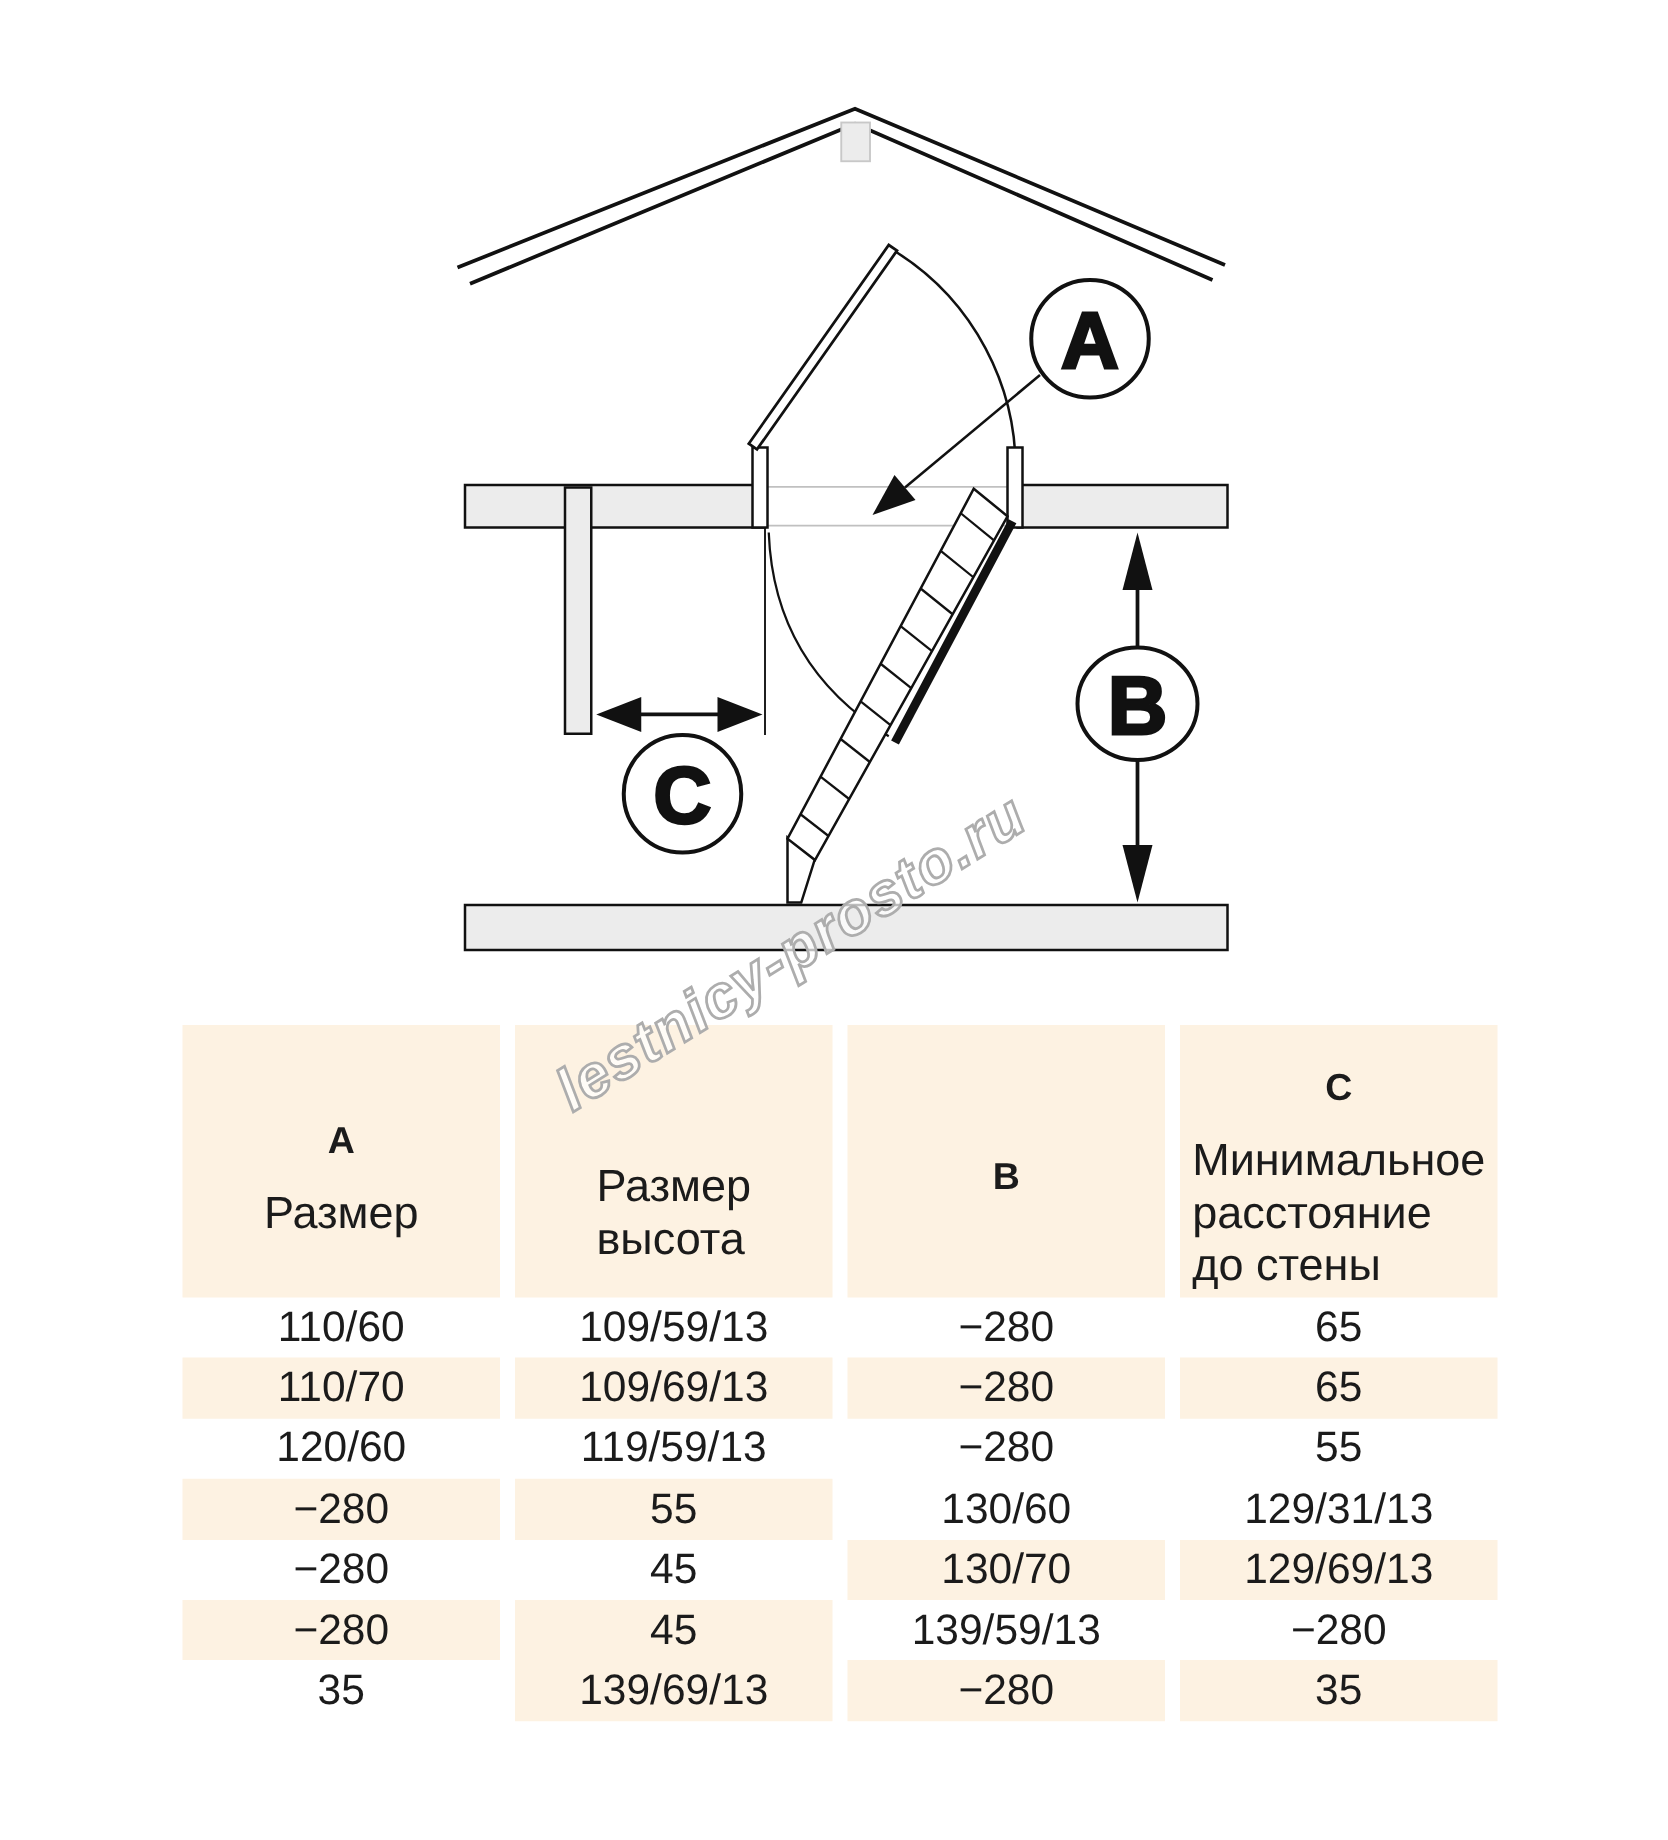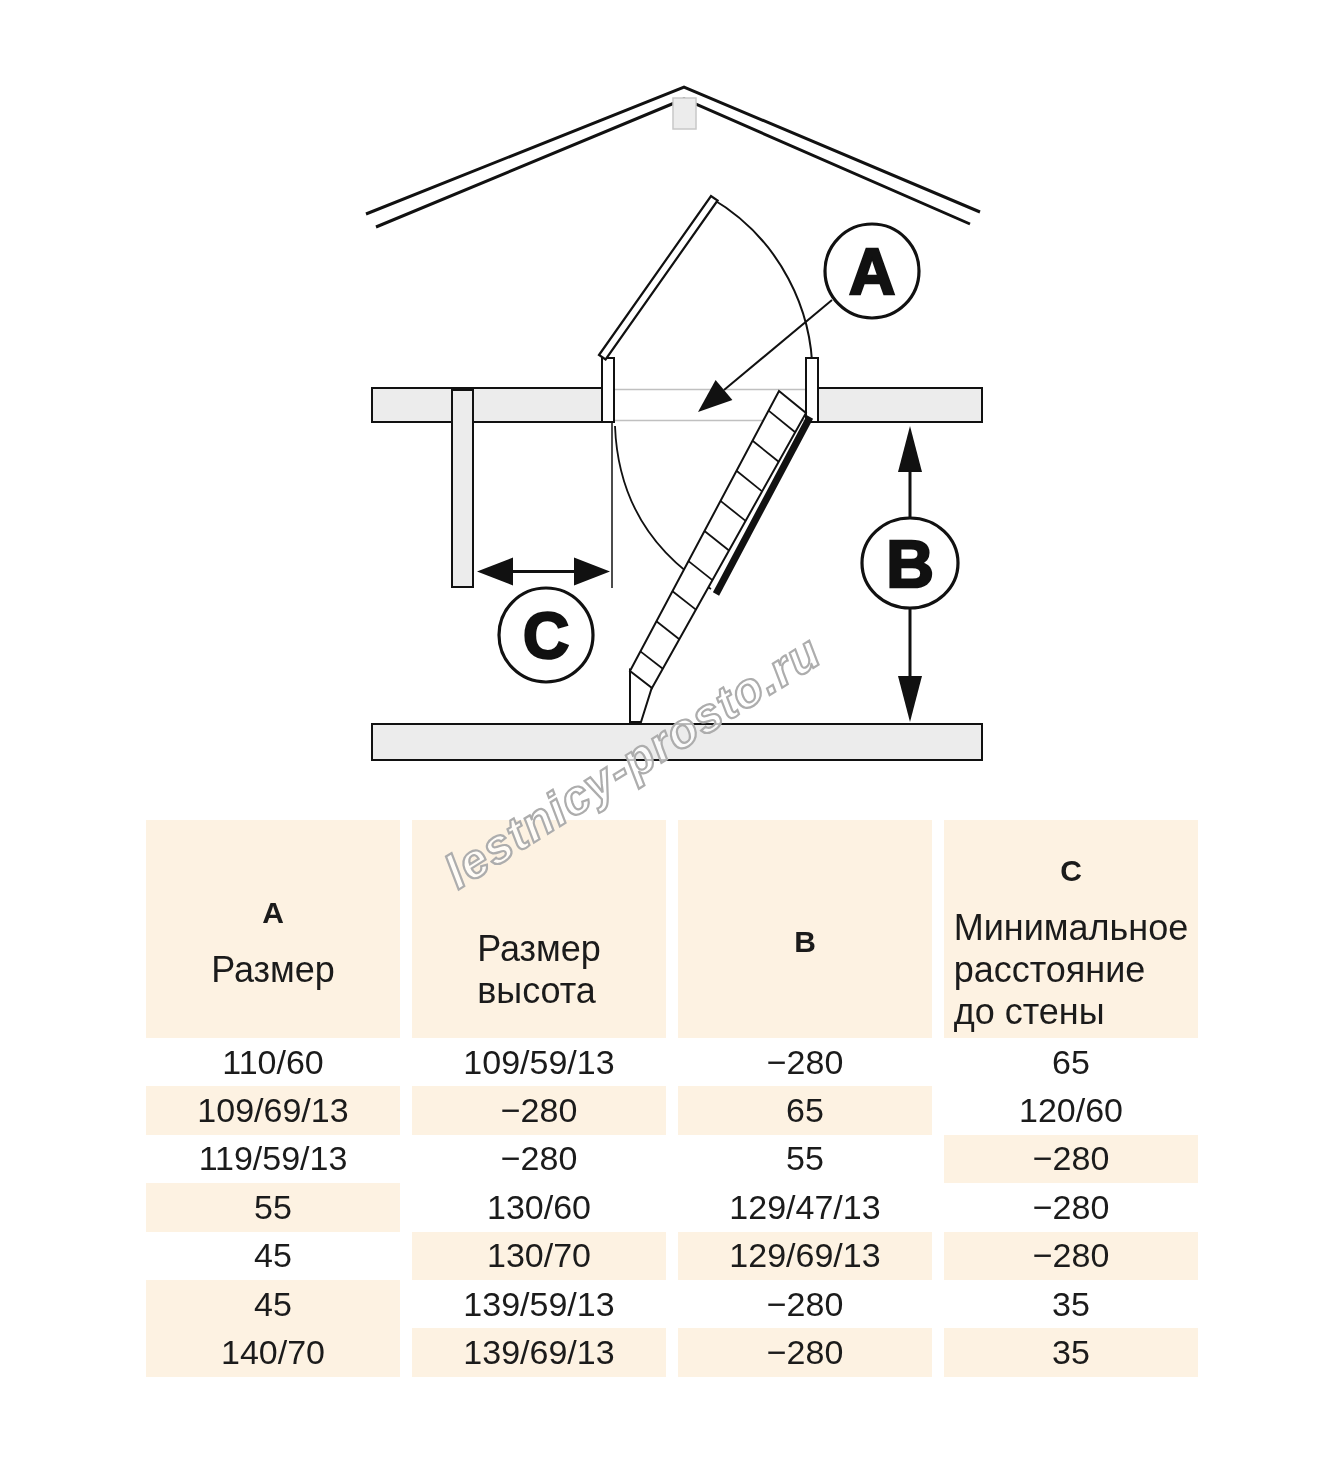--- a/index.html
+++ b/index.html
@@ -47,47 +47,47 @@
       <div>расстояние</div>
       <div>до стены</div>
     </div>
   </div>
 
   <div class="cell">110/60</div>
   <div class="cell">109/59/13</div>
   <div class="cell">−280</div>
   <div class="cell">65</div>
 
+  <div class="cell bg">110/70</div>
   <div class="cell bg">109/69/13</div>
   <div class="cell bg">−280</div>
   <div class="cell bg">65</div>
 
   <div class="cell">120/60</div>
   <div class="cell">119/59/13</div>
   <div class="cell">−280</div>
   <div class="cell">55</div>
 
   <div class="cell bg">−280</div>
   <div class="cell bg">55</div>
 
   <div class="cell">130/60</div>
-  <div class="cell">129/47/13</div>
+  <div class="cell">129/31/13</div>
   <div class="cell">−280</div>
   <div class="cell">45</div>
 
   <div class="cell bg">130/70</div>
   <div class="cell bg">129/69/13</div>
   <div class="cell bg">−280</div>
   <div class="cell bg">45</div>
 
   <div class="cell">139/59/13</div>
   <div class="cell">−280</div>
   <div class="cell">35</div>
 
-  <div class="cell bg">140/70</div>
   <div class="cell bg">139/69/13</div>
   <div class="cell bg">−280</div>
   <div class="cell bg">35</div>
 </div>
 
 <svg id="diagram-svg" width="1334" height="1472" viewBox="0 0 1334 1472">
 
   <polyline points="366,214 684,87 980,212" fill="none" stroke="#111" stroke-width="3"></polyline>
   <polyline points="376,227 684,99 970,224" fill="none" stroke="#111" stroke-width="3"></polyline>
   <rect x="673" y="98" width="23" height="31" fill="#ececec" stroke="#c8c8c8" stroke-width="1.5"></rect>

